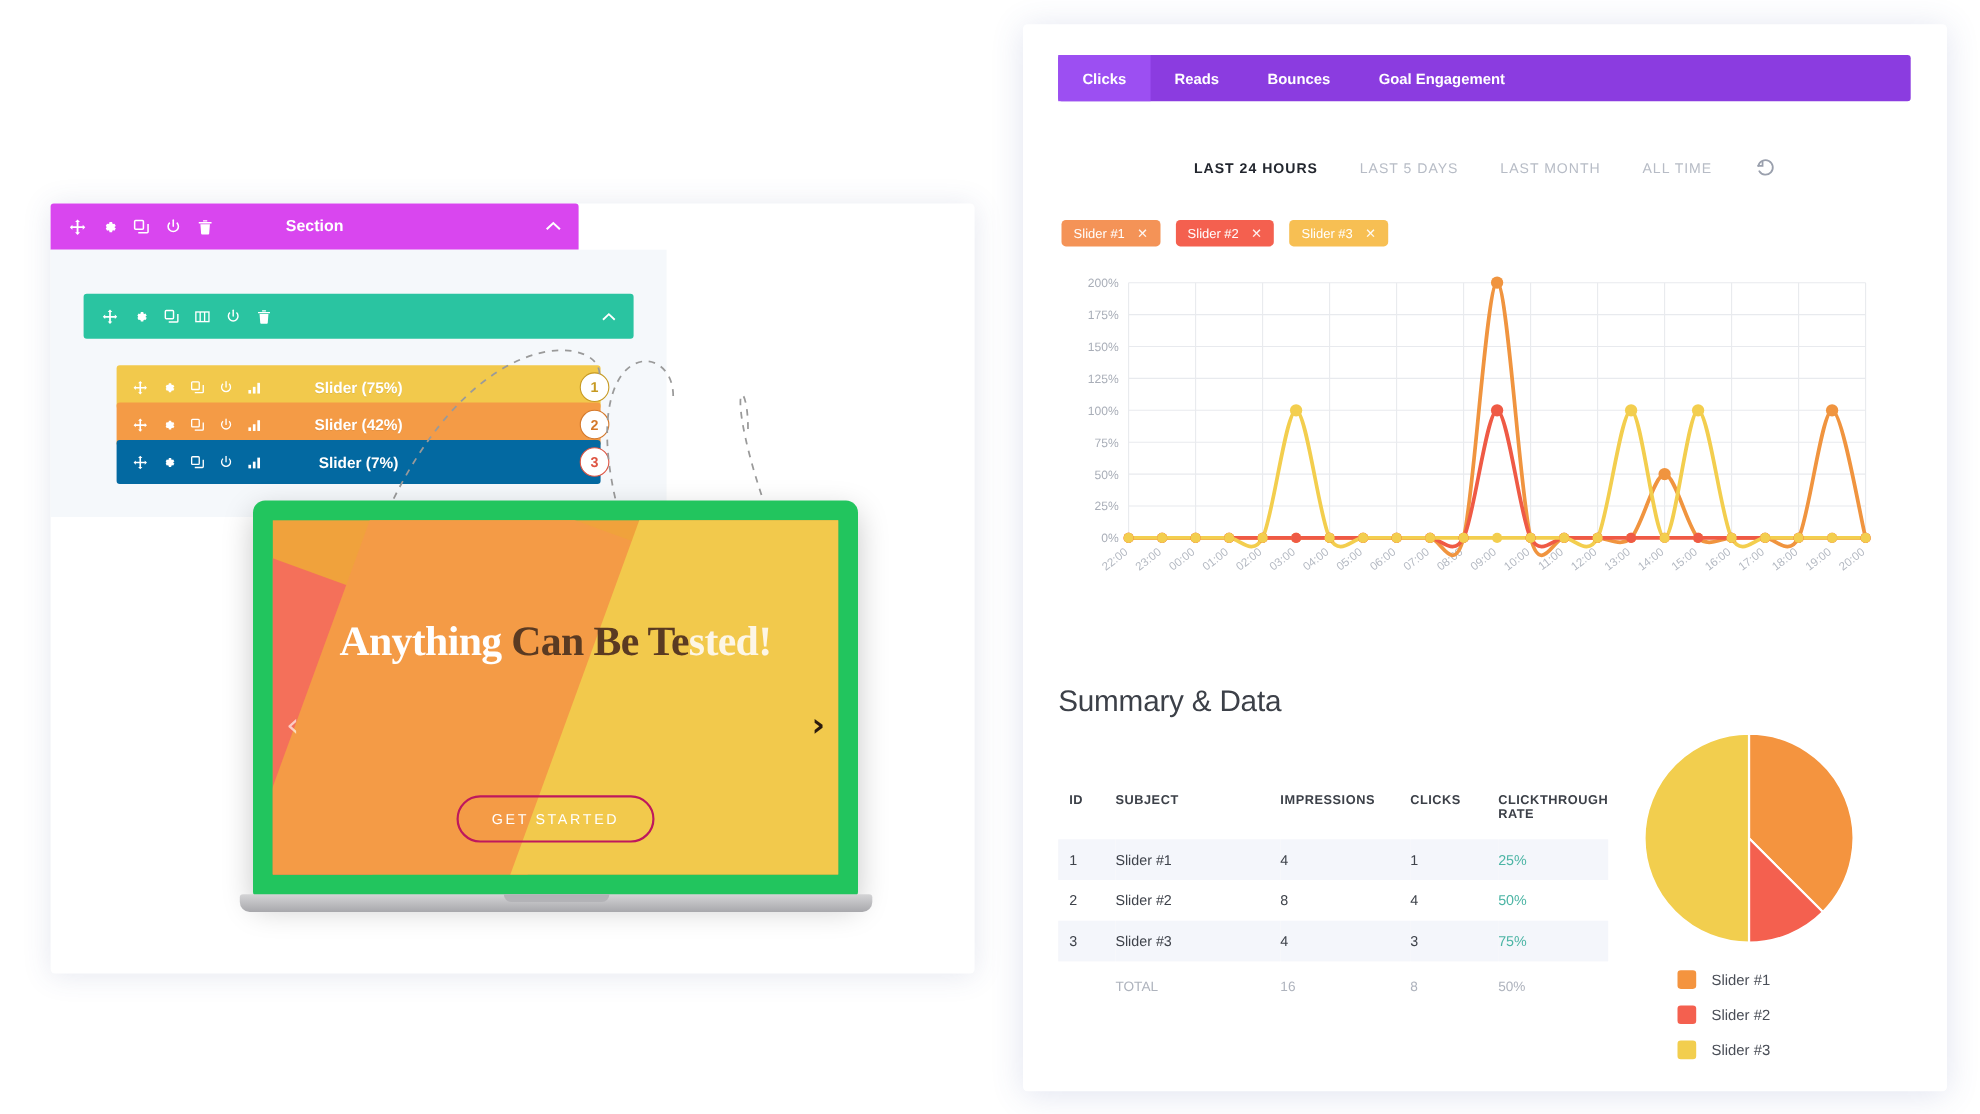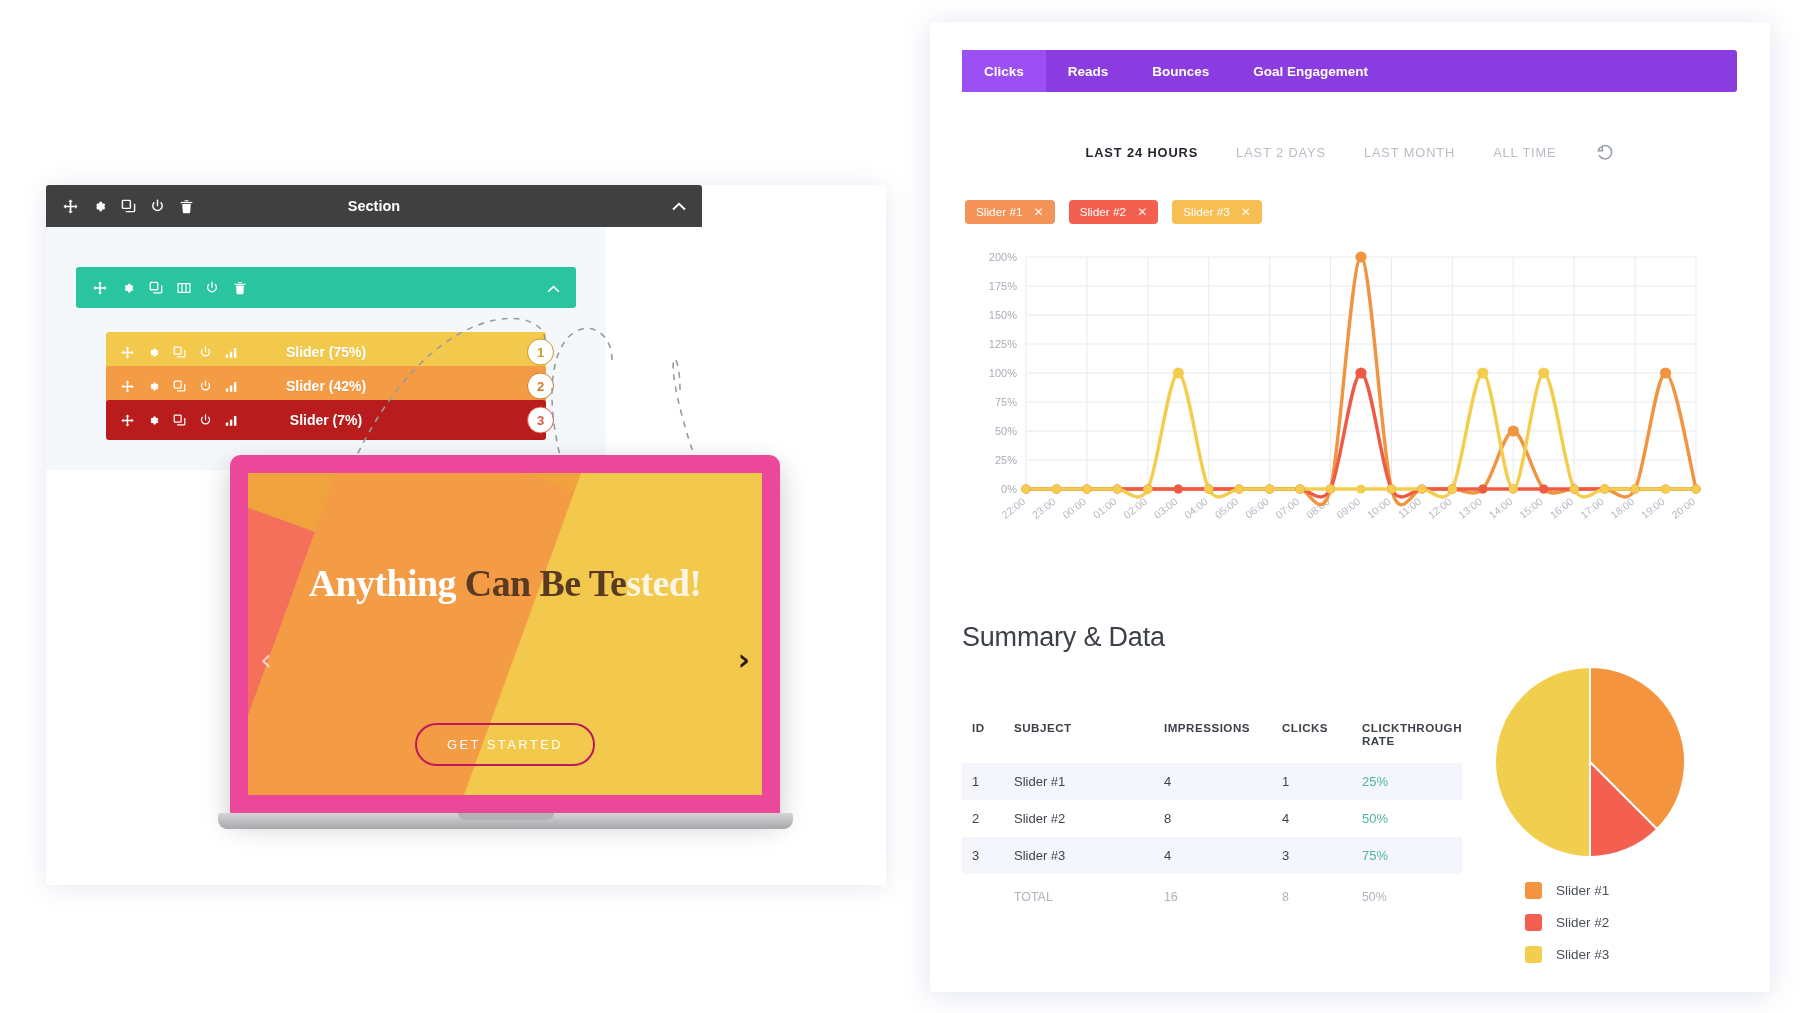--- a/index.html
+++ b/index.html
@@ -11,22 +11,22 @@
     position:relative;
   }
   
   #left-panel{position:absolute;left:0;top:0;width:900px;height:1013px;}
   #builder-card{
     position:absolute;left:46px;top:185px;width:840px;height:700px;
     background:#ffffff;border-radius:4px;
     box-shadow:0 2px 26px rgba(60,80,140,.13);
   }
   #section-bar{
-    position:absolute;left:46px;top:185px;width:656px;height:42px;
-    background:#404040;border-radius:3px 3px 0 0;
+    position:absolute;left:46px;top:185px;width:480px;height:42px;
+    background:#d946ef;border-radius:3px 3px 0 0;
     display:flex;align-items:center;
   }
   #row-wrapper{
     position:absolute;left:46px;top:227px;width:560px;height:243px;
     background:#f5f8fb;
   }
   #row-bar{
     position:absolute;left:30px;top:40px;width:500px;height:41px;
     background:#2ac4a1;border-radius:3px;
     display:flex;align-items:center;
@@ -55,21 +55,21 @@
     background:#ffffff;border:1.5px solid currentColor;
     display:flex;align-items:center;justify-content:center;
     font-size:13px;font-weight:bold;
   }
   
   #connectors{position:absolute;left:0;top:0;width:900px;height:1013px;pointer-events:none;}
   
   #laptop{position:absolute;left:218px;top:455px;width:575px;height:405px;}
   #laptop-body{
     position:absolute;left:12px;top:0;width:550px;height:360px;
-    background:#ec4899;border-radius:11px 11px 4px 4px;
+    background:#22c55e;border-radius:11px 11px 4px 4px;
     box-shadow:0 10px 28px rgba(0,0,0,.22);
   }
   #laptop-screen{
     position:absolute;left:18px;top:18px;width:514px;height:322px;
     overflow:hidden;background:#f0a23c;
   }
   #laptop-base{
     position:absolute;left:0;top:358px;width:575px;height:16px;
     background:linear-gradient(#d4d4d6,#a8a8ac);
     border-radius:3px 3px 9px 9px;
@@ -321,21 +321,21 @@
               <rect x="1" y="10.5" width="3" height="4"></rect>
               <rect x="6" y="7" width="3" height="7.5"></rect>
               <rect x="11" y="2.5" width="3" height="12"></rect>
             </svg>
           </span>
       </div>
       <div class="module-title">Slider (42%)</div>
       <div class="module-badge" style="color:#d4782a;">2</div>
     </div>
 
-    <div class="module" style="top:173px;background:#b91c1c;">
+    <div class="module" style="top:173px;background:#0369a1;">
       <div class="bar-icons">
         <span>
             <svg width="13" height="13" viewBox="0 0 16 16" fill="#fff">
               <path d="M8 0.5 L10.4 3 H8.9 V7.1 H13 V5.6 L15.5 8 L13 10.4 V8.9 H8.9 V13 H10.4 L8 15.5 L5.6 13 H7.1 V8.9 H3 V10.4 L0.5 8 L3 5.6 V7.1 H7.1 V3 H5.6 Z"></path>
             </svg>
           </span>
         <span>
             <svg width="13" height="13" viewBox="0 0 16 16" fill="#fff">
               <path d="M8 5.2a2.8 2.8 0 100 5.6 2.8 2.8 0 000-5.6zm0 4.2a1.4 1.4 0 110-2.8 1.4 1.4 0 010 2.8z"></path>
               <path d="M14.2 9.1l-1.1-.6a5.3 5.3 0 000-1l1.1-.6-1.3-2.3-1.2.4a5.2 5.2 0 00-.9-.5L10.6 3H8l-.2 1.5c-.3.1-.6.3-.9.5l-1.2-.4-1.3 2.3 1.1.6a5.3 5.3 0 000 1l-1.1.6 1.3 2.3 1.2-.4c.3.2.6.4.9.5L8 13h2.6l.2-1.5c.3-.1.6-.3.9-.5l1.2.4z"></path>
@@ -402,21 +402,21 @@
 
   <div id="tabbar">
     <div class="tab active">Clicks</div>
     <div class="tab">Reads</div>
     <div class="tab">Bounces</div>
     <div class="tab">Goal Engagement</div>
   </div>
 
   <div id="range-row">
     <div class="range-item active">LAST 24 HOURS</div>
-    <div class="range-item">LAST 2 DAYS</div>
+    <div class="range-item">LAST 5 DAYS</div>
     <div class="range-item">LAST MONTH</div>
     <div class="range-item">ALL TIME</div>
     <div id="reset-btn">
       <svg width="19" height="19" viewBox="0 0 20 20" fill="none" stroke="#9aa0ad" stroke-width="1.7" stroke-linecap="round">
         <path d="M3.4 8.2h4.3V3.9"></path>
         <path d="M3.7 8.1A7 7 0 1 1 4.6 13.4"></path>
       </svg>
     </div>
   </div>
 

